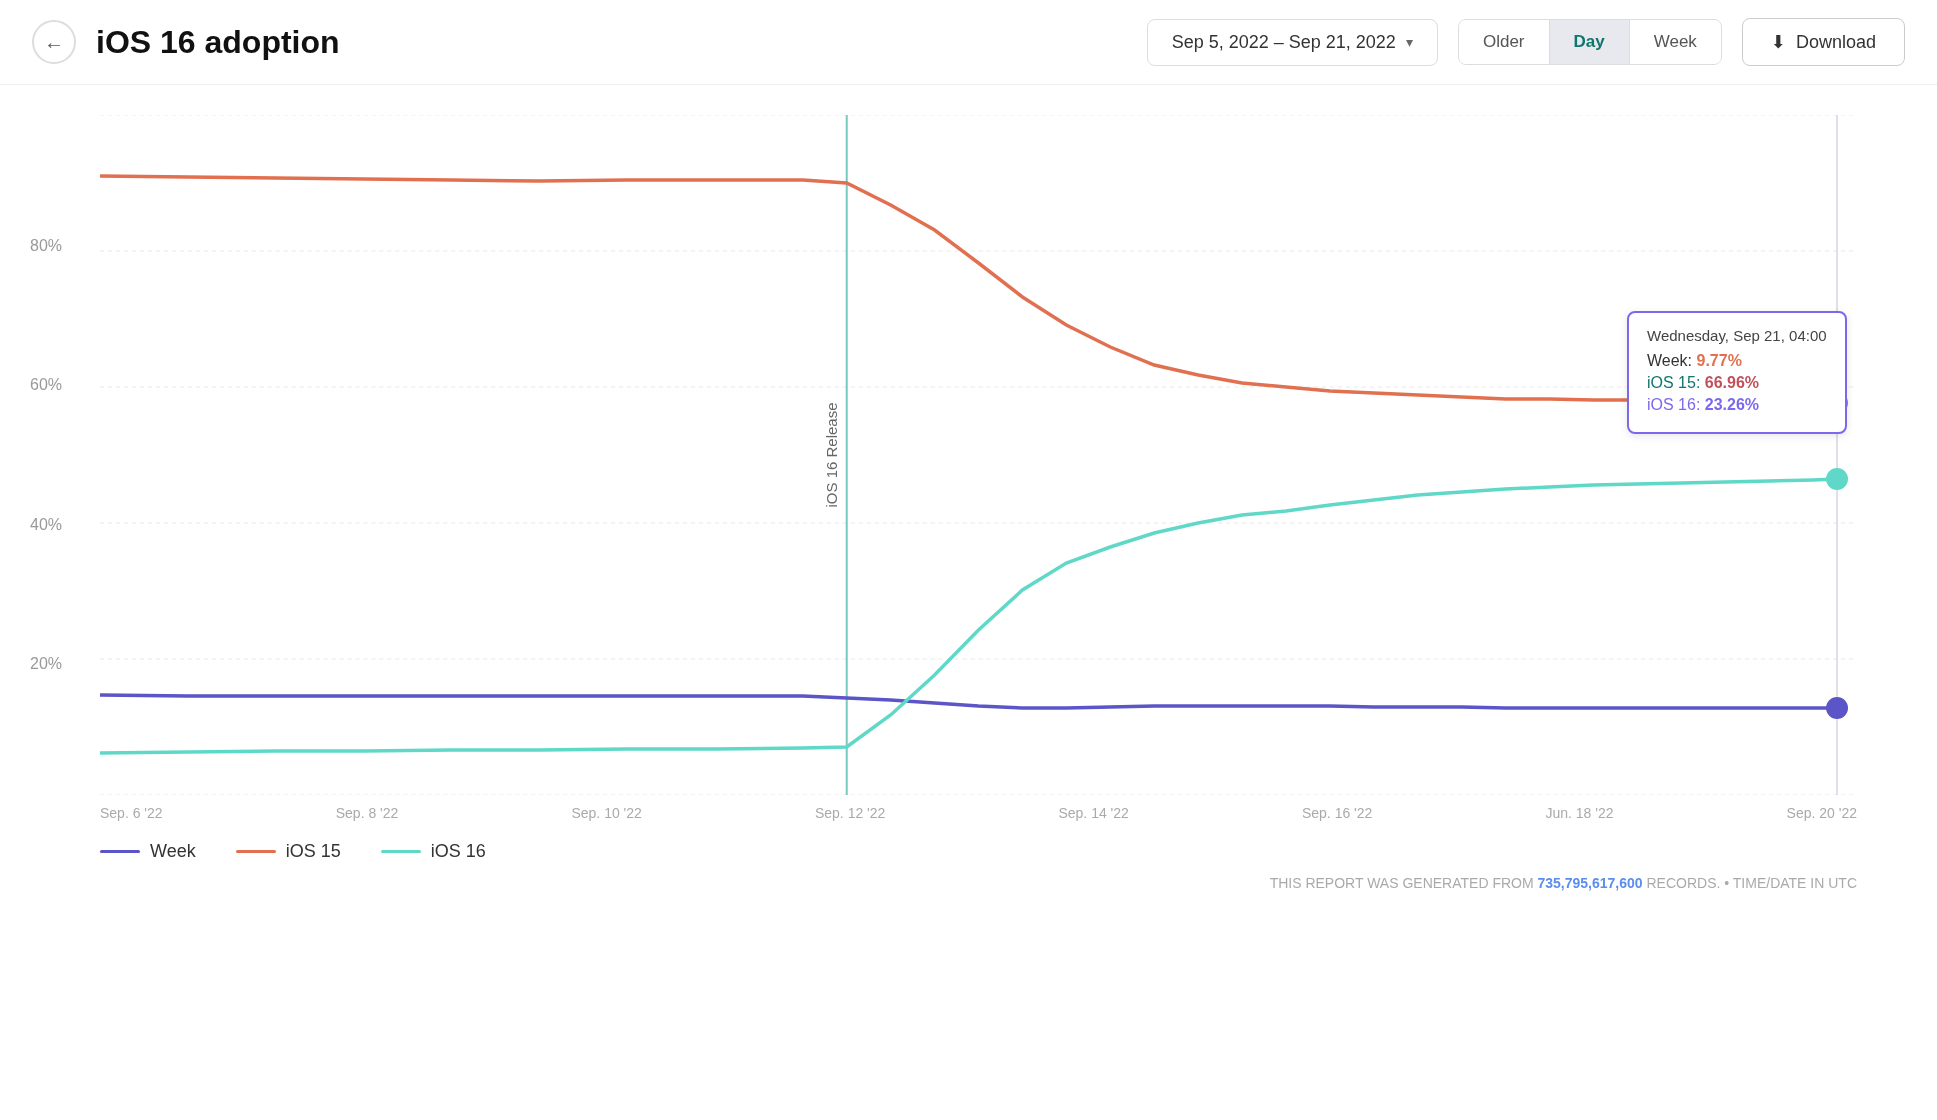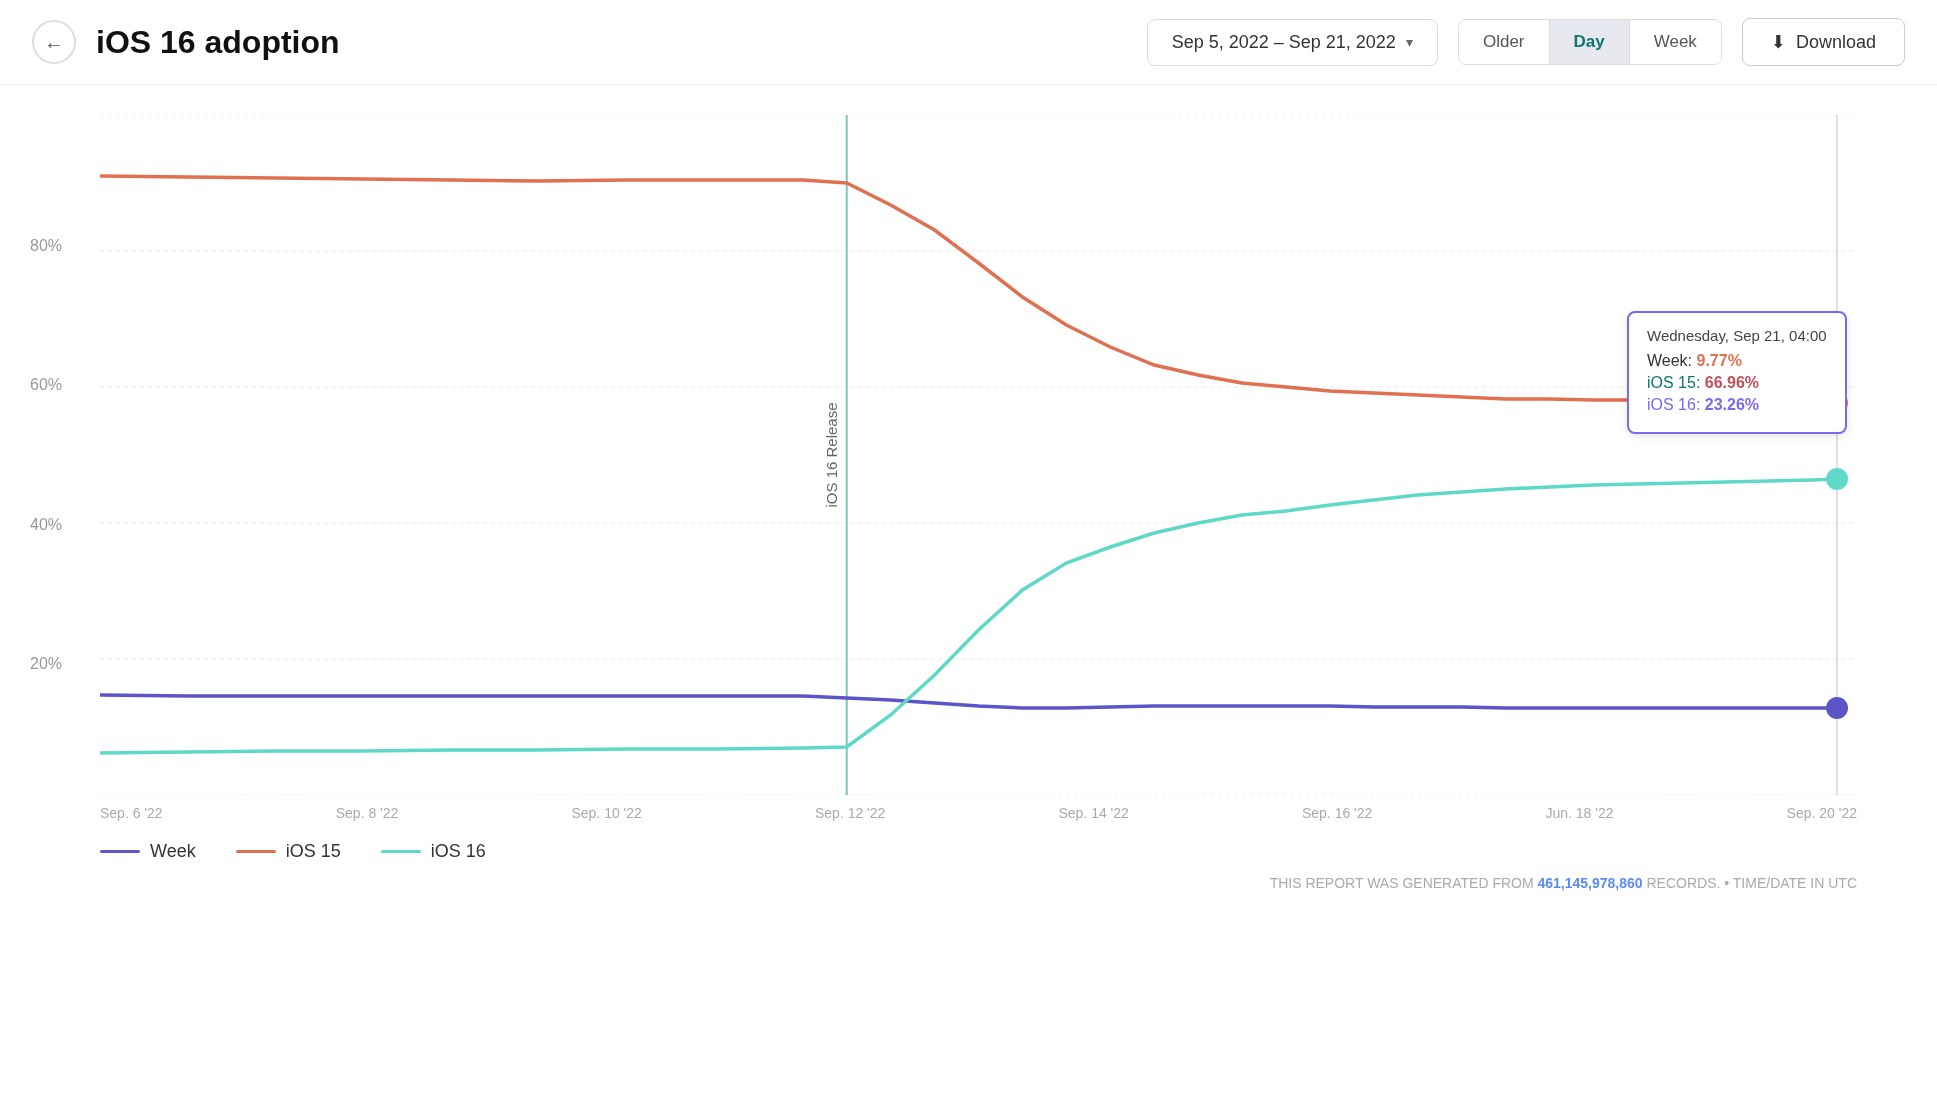--- a/index.html
+++ b/index.html
@@ -429,15 +429,15 @@
     </div>
     <div class="legend-item">
       <div class="legend-line" style="background:#5fd8c8;"></div>
       <span>iOS 16</span>
     </div>
   </div>
 </div>
 
 <div class="footer">
   <span>THIS REPORT WAS GENERATED FROM</span>
-  <span class="highlight">461,145,978,860</span>
+  <span class="highlight">735,795,617,600</span>
   <span>RECORDS. • TIME/DATE IN UTC</span>
 </div>
 
 </body></html>

